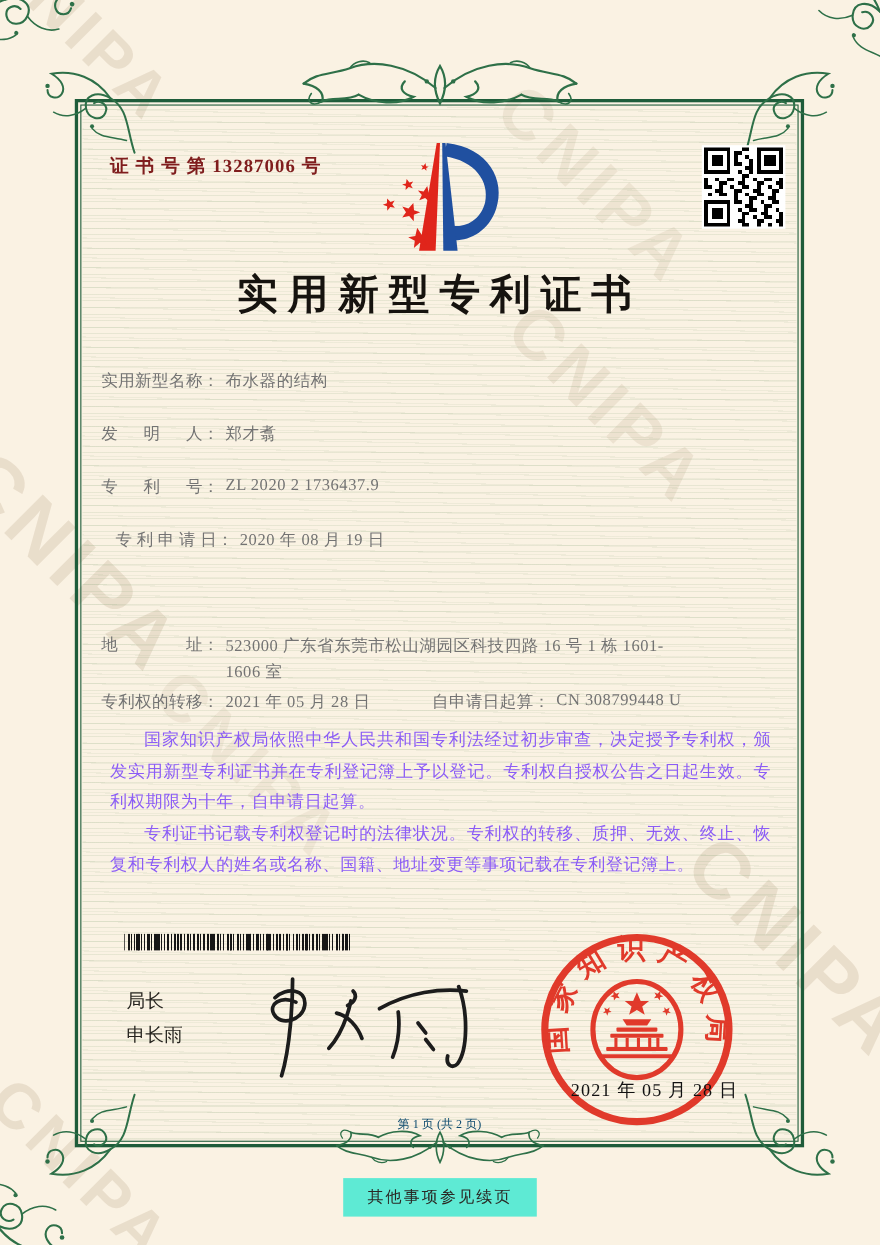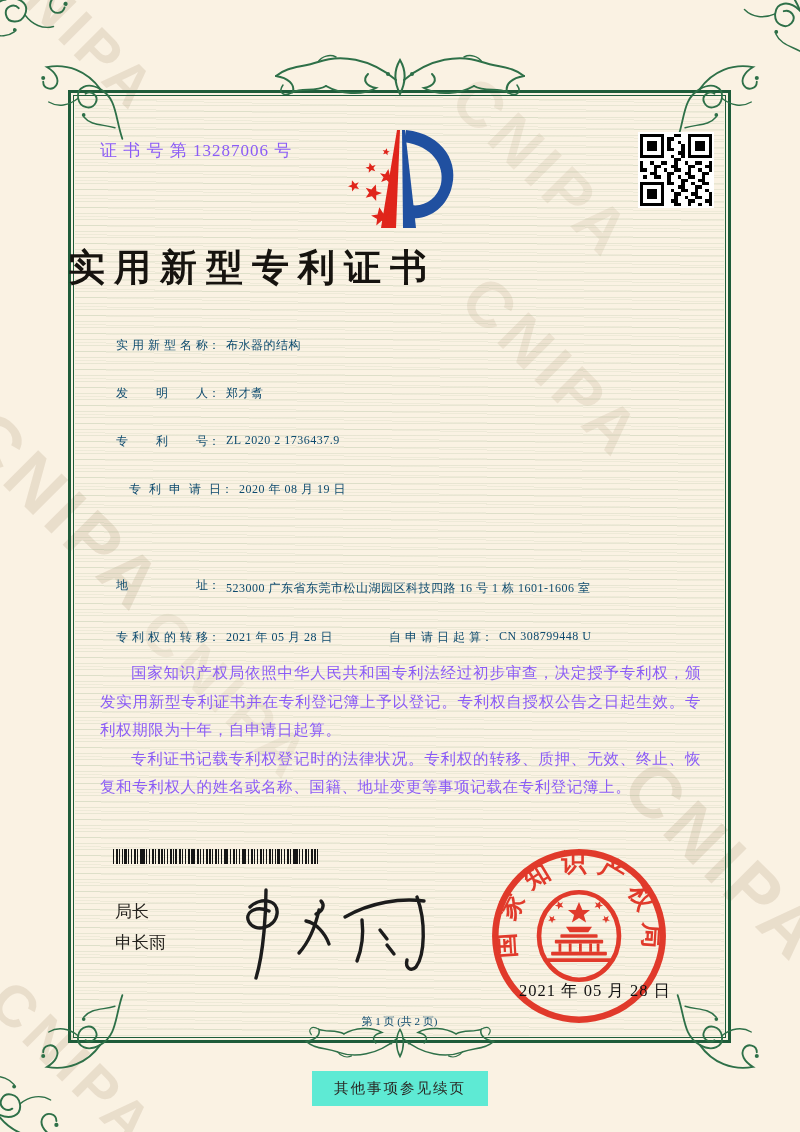--- a/index.html
+++ b/index.html
@@ -33,26 +33,26 @@
   .frame::after{ 
     content:"";position:absolute;inset:4px;
     background:
       repeating-linear-gradient(0deg, rgba(134,164,120,.16) 0 1px, transparent 1px 6px),
       repeating-linear-gradient(1.2deg, rgba(134,164,120,.10) 0 1px, transparent 1px 9px);
   }
   .orn{position:absolute;z-index:3;color:#2e7048;}
 
   
   .abs{position:absolute;z-index:5;}
-  .cert-no{left:100px;top:139px;font-size:17px;letter-spacing:1px;color:#8b5cf6;}
+  .cert-no{left:100px;top:139px;font-size:17px;letter-spacing:1px;color:#7f1d1d;font-weight:bold;}
   .title{
-    left:68px;top:243px;width:663px;text-align:left;
+    left:68px;top:243px;width:663px;text-align:center;
     font-size:37px;font-weight:bold;letter-spacing:9px;color:#16130f;margin:0;
   }
-  .row{left:116px;font-size:12px;color:#0c4a6e;white-space:nowrap;}
+  .row{left:92px;font-size:15px;color:#737373;white-space:nowrap;}
   .flabel{display:inline-block;width:92px;text-align:justify;text-align-last:justify;vertical-align:top;}
   .colon{display:inline-block;vertical-align:top;}
   .fvalue{display:inline-block;margin-left:6px;letter-spacing:.5px;vertical-align:top;}
   .row.wrap{white-space:normal;}
   .row.wrap .fvalue{width:412px;line-height:23px;}
   .pair2{margin-left:56px;}
 
   .body-text{
     left:100px;top:659px;width:601px;font-size:15.5px;line-height:28.5px;
     color:#8b5cf6;text-align:justify;letter-spacing:.6px;
@@ -61,21 +61,21 @@
 
   .barcode{
     left:113px;top:849px;width:207px;height:15px;
     background:
       repeating-linear-gradient(90deg,#161616 0 1px,transparent 1px 3px,#161616 3px 5px,transparent 5px 6px,#161616 6px 7px,transparent 7px 9px),
       repeating-linear-gradient(90deg,transparent 0 11px,#161616 11px 13px,transparent 13px 17px);
   }
 
   .signoff{
     left:115px;top:896px;
-    font-family:Liberation Serif, serif;
+    font-family:Liberation Mono, monospace;
     font-size:17px;color:#26241f;line-height:31px;
   }
   .signature{left:228px;top:876px;}
 
   .seal{left:486px;top:843px;width:186px;height:186px;opacity:.92;}
   .seal-date{
     left:497px;top:980px;width:196px;text-align:center;z-index:6;
     font-size:16.5px;color:#111;letter-spacing:1px;
   }
 

